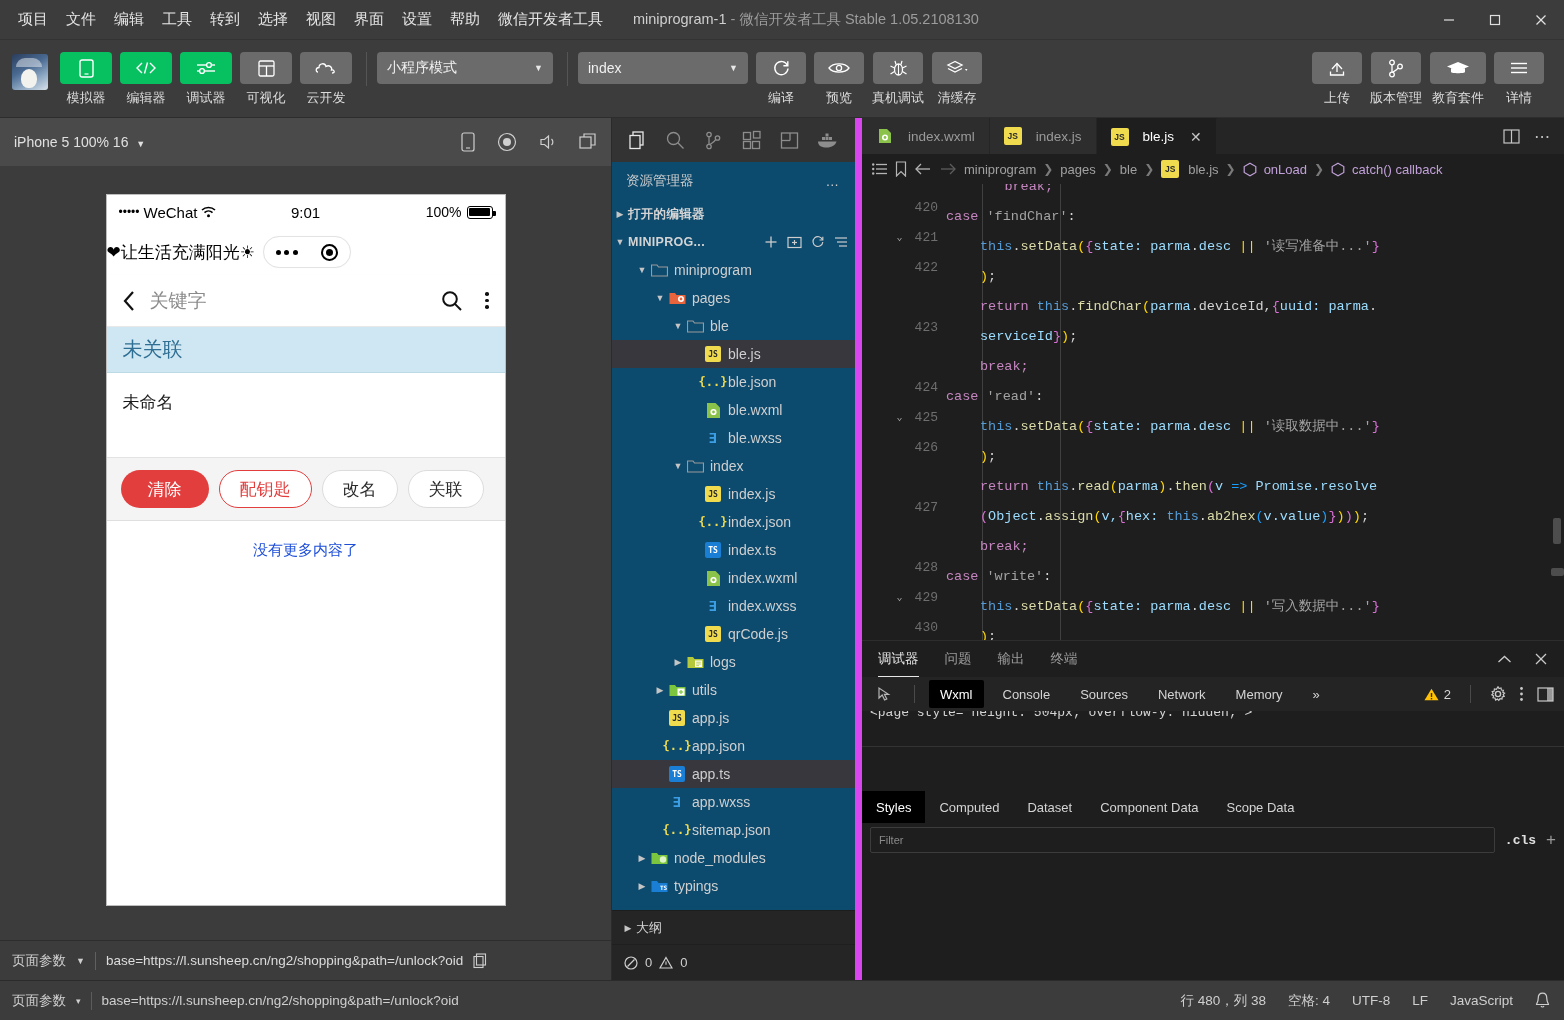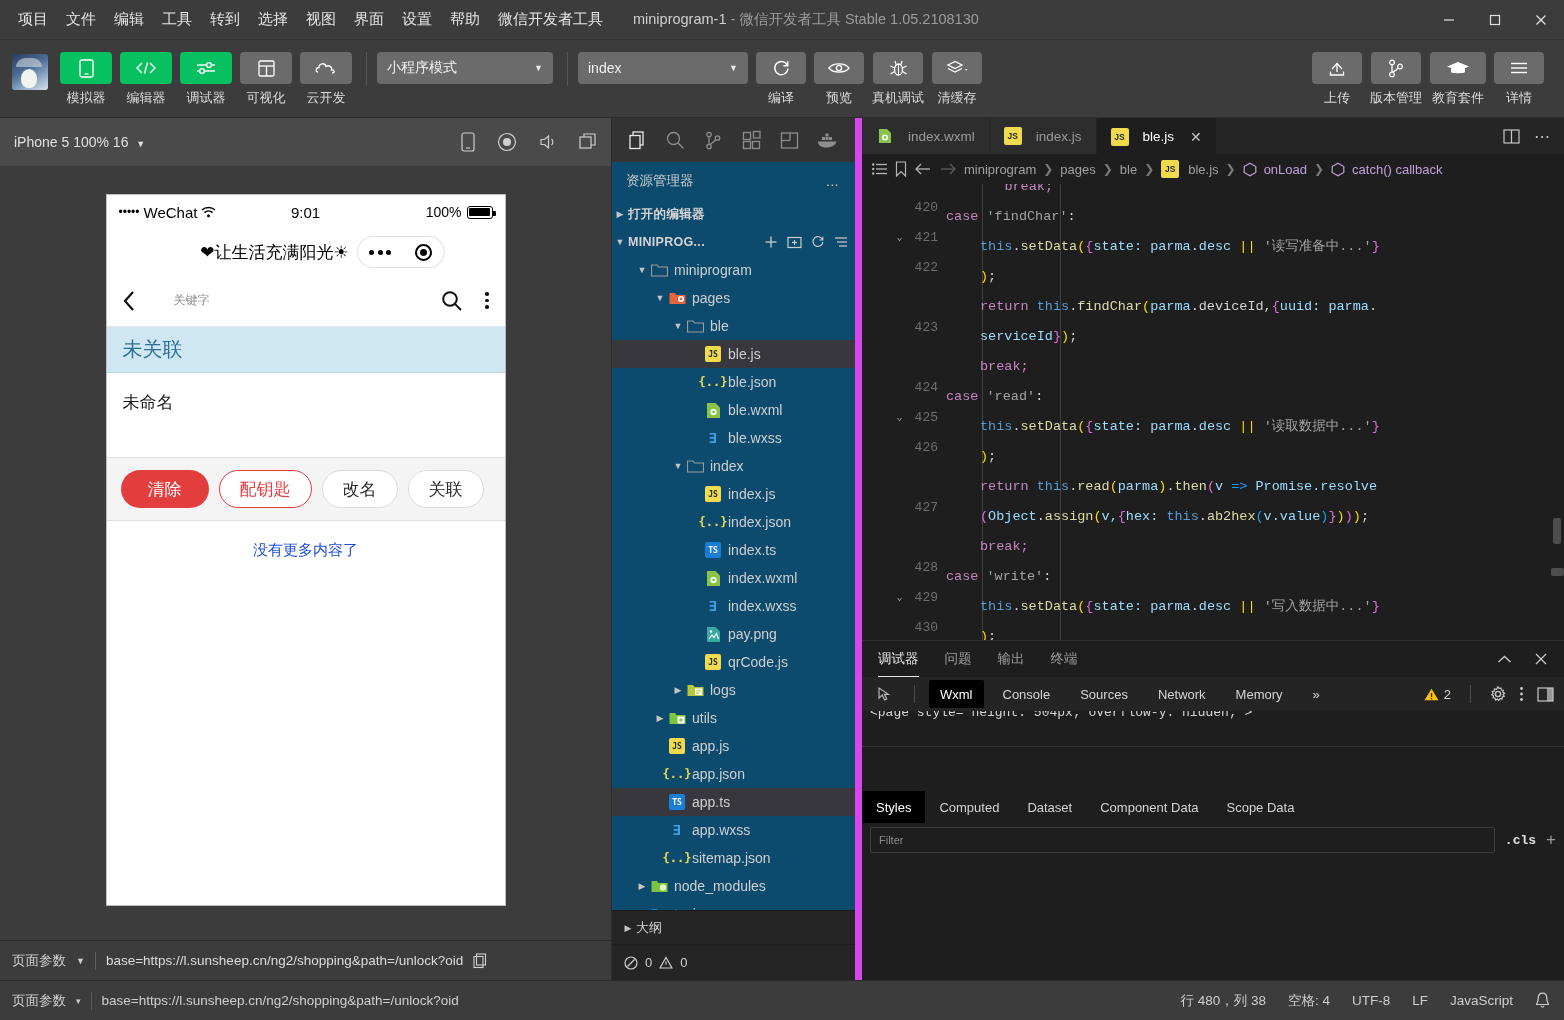--- a/index.html
+++ b/index.html
@@ -93,38 +93,38 @@
   .ph-status .carrier { display: flex; align-items: center; gap: 4px; font-weight: 500; }
   .ph-status .dots { letter-spacing: 0px; font-size: 12px; }
   .ph-status .time { position: absolute; left: 0; right: 0; text-align: center; font-size: 15px; }
   .ph-status-inner { position: relative; width: 100%; display: flex; align-items: center; }
   .ph-status .battery { margin-left: auto; display: flex; align-items: center; gap: 5px; font-size: 14px; }
   .bat-shape { width: 26px; height: 13px; border: 1.5px solid #000; border-radius: 3px; position: relative; padding:1.5px; }
   .bat-shape i { display:block; width: 100%; height: 100%; background: #000; border-radius: 1px; }
   .bat-shape::after { content:""; position: absolute; right: -4px; top: 4px; width: 2.5px; height: 5px; background: #000; border-radius: 0 1px 1px 0;}
 
   .ph-navcap {
-    height: 46px; display: flex; align-items: center; justify-content: center; padding: 0 8px 0 0; background: #fff; margin-left: 42px;
+    height: 46px; display: flex; align-items: center; justify-content: flex-start; padding: 0 8px 0 0; background: #fff;
   }
   .ph-title { font-size: 17px; color: #000; font-weight: 500; margin-right: 8px; display: flex; align-items: center;}
   .capsule {
     width: 88px; height: 32px; border: 1px solid #e3e3e3; border-radius: 16px; display: flex; align-items: center;
     justify-content: space-around; background: #fff; box-shadow: 0 0 1px rgba(0,0,0,.06);
   }
   .cap-dots { display: flex; gap: 3.5px; }
   .cap-dots i { width: 5px; height: 5px; border-radius: 50%; background: #000; display: block; }
   .cap-target { width: 17px; height: 17px; border: 2.2px solid #000; border-radius: 50%; display: flex; align-items: center; justify-content: center; }
   .cap-target i { width: 7px; height: 7px; background: #000; border-radius: 50%; display: block; }
 
   .ph-searchbar {
     height: 52px; display: flex; align-items: center; padding: 0 16px; background: #fff;
     border-bottom: 1px solid #e8e8e8; box-shadow: 0 1px 2px rgba(0,0,0,0.06);
   }
   .ph-back { font-size: 23px; color: #111; line-height: 1; margin-right: 14px; }
-  .ph-kw { font-size: 12px; color: #8b8b8b; margin-left: 24px; }
+  .ph-kw { font-size: 19px; color: #8b8b8b; }
   .ph-search-icons { margin-left: auto; display: flex; align-items: center; gap: 22px; color: #111; }
   .vdots { display: flex; flex-direction: column; gap: 3px; }
   .vdots i { width: 3.5px; height: 3.5px; border-radius: 50%; background: #111; display: block; }
 
   .ph-body { flex: 1; background: #fff; display: flex; flex-direction: column; }
   .grp-header {
     background: #cfe7f2; color: #2f6f94; font-size: 20px; padding: 9px 16px; border-bottom: 1px solid #bcd9e6;
   }
   .item-row { padding: 18px 16px; font-size: 17px; color: #1a1a1a; min-height: 84px; }
   .btn-row {
@@ -775,31 +775,20 @@
             <div class="tw-row" style="padding-left: 76px;">
               <span class="twisty blank">▶</span>
               <span class="ficon">
                 <span style="color:#3c9ee5;font-size:14px;font-weight:bold;font-family:monospace;">∃</span>
               </span>
               <span>index.wxss</span>
             </div>
             <div class="tw-row" style="padding-left: 76px;">
               <span class="twisty blank">▶</span>
               <span class="ficon">
-                <svg width="15" height="17" viewBox="0 0 15 17">
-                  <path d="M1 1 H9.5 L14 5.5 V16 H1 Z" fill="#3aa99f"></path>
-                  <polyline points="3,13 6,9 8,11.5 10.5,7.5 12.5,13" fill="none" stroke="#fff" stroke-width="1.1"></polyline>
-                  <circle cx="5" cy="5.5" r="1.2" fill="#fff"></circle>
-                </svg>
-              </span>
-              <span>pay.png</span>
-            </div>
-            <div class="tw-row" style="padding-left: 76px;">
-              <span class="twisty blank">▶</span>
-              <span class="ficon">
                 <span style="background:#f0db4f;color:#2b2b2b;font-size:8px;font-weight:bold;width:16px;height:16px;display:flex;align-items:center;justify-content:center;border-radius:2px;font-family:monospace;">JS</span>
               </span>
               <span>qrCode.js</span>
             </div>
             <div class="tw-row" style="padding-left: 58px;">
               <span class="twisty">▶</span>
               <span class="ficon">
                 <svg width="17" height="14" viewBox="0 0 17 14">
                   <path d="M0.5 2 L6 2 L7.5 4 L16.5 4 L16.5 13 L0.5 13 Z" fill="#b5c93a"></path>
                   <rect x="8" y="5.5" width="7" height="6.5" fill="#fff"></rect>

